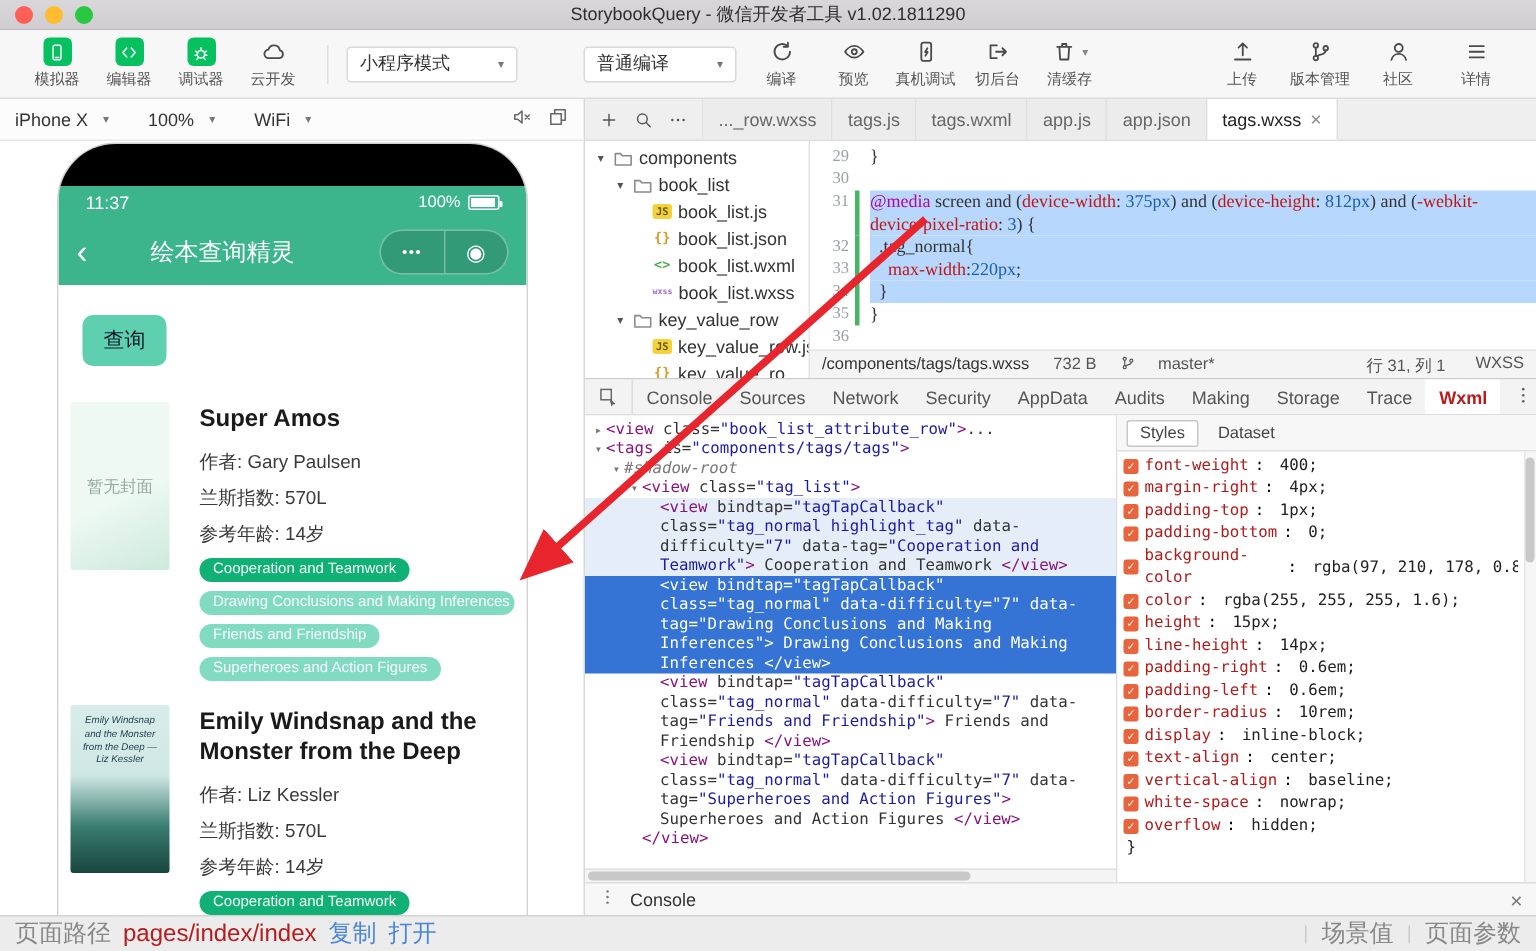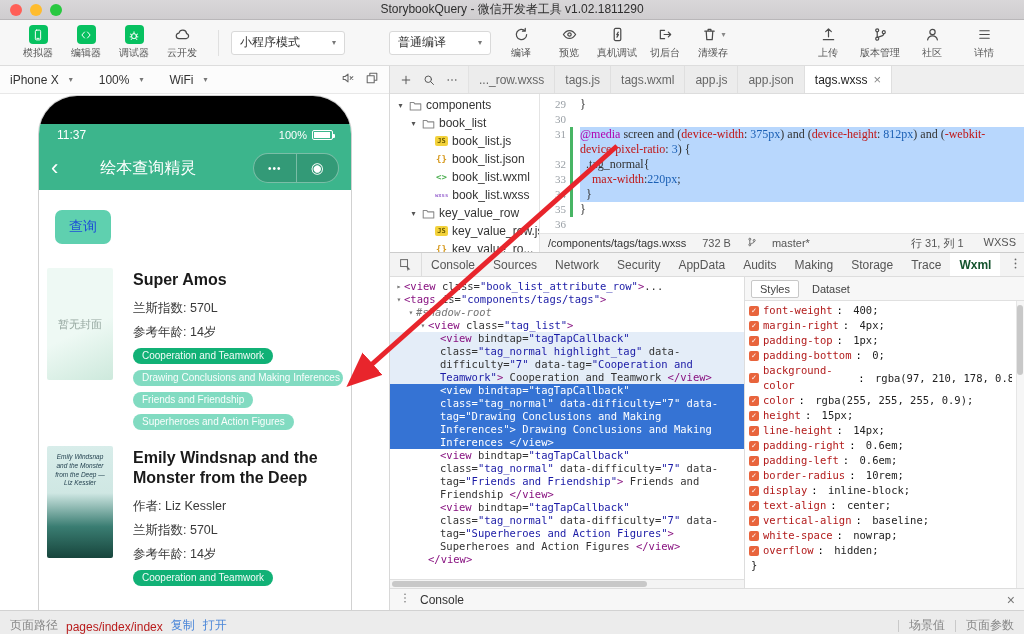--- a/index.html
+++ b/index.html
@@ -47,21 +47,21 @@
 .p-back{color:#fff;font-size:22px;line-height:1;cursor:pointer}
 .p-title{color:#fff;font-size:16px;margin-left:42px}
 .capsule{margin-left:auto;width:86px;height:30px;border-radius:15px;background:rgba(0,0,0,.15);border:1px solid rgba(255,255,255,.35);display:flex;color:#fff;overflow:hidden}
 .cap-half{flex:1;display:flex;align-items:center;justify-content:center;font-size:10px;letter-spacing:1px;cursor:pointer}
 .cap-half.first{border-right:1px solid rgba(255,255,255,.35)}
 .cap-half.home{font-size:15px;letter-spacing:0}
 .p-content{flex:1;background:#fff;overflow:hidden;padding:20px 8px 0 8px}
 .search-row{display:flex;gap:14px;padding:0 8px;margin-bottom:24px}
 .search-input{flex:1;height:34px;border:1px solid #ccc;border-radius:7px;padding:0 12px;font-size:13px;color:#333;outline:none;font-family:inherit}
 .search-input::placeholder{color:#b5b5b5}
-.search-btn{width:56px;height:34px;background:#5fd0af;color:#1d4ed8;border:none;border-radius:7px;font-size:14px;cursor:pointer;font-family:inherit}
+.search-btn{width:56px;height:34px;background:#5fd0af;color:#0f172a;border:none;border-radius:7px;font-size:14px;cursor:pointer;font-family:inherit}
 .book{margin-bottom:16px}
 .book-row{display:flex;gap:20px}
 .cover{width:66px;height:112px;flex:none;border-radius:2px;overflow:hidden}
 .cover.ph{background:linear-gradient(155deg,#eef9f4 55%,#cde9dc);display:flex;align-items:center;justify-content:center;font-size:11px;color:#96a8a0}
 .cover.img{background:linear-gradient(180deg,#d8edea 0%,#cfe7e3 42%,#3a7d72 72%,#17453c 100%);padding:7px 4px 0 4px;text-align:center}
 .cov-t{font-size:6.5px;color:#1d3b4a;font-style:italic;line-height:1.35;display:block}
 .binfo{flex:1;min-width:0;padding-top:2px}
 .btitle{font-size:16px;font-weight:700;color:#1a1a1a;margin-bottom:10px;line-height:1.25}
 .bfield{font-size:12.5px;color:#3a3a3a;margin-bottom:7px}
 .btags{margin-top:7px;display:flex;flex-wrap:wrap;gap:6px}
@@ -105,21 +105,21 @@
 .es-branch svg{width:10px;height:10px}
 .es-right{margin-left:auto;display:flex;gap:20px}
 
 
 .devtools{position:absolute;left:0;right:0;top:186px;bottom:22px;border-top:1px solid #ccc;display:flex;flex-direction:column;background:#fff}
 .dt-tabbar{height:24px;background:#f3f3f3;border-bottom:1px solid #ddd;display:flex;align-items:center;font-size:12px;color:#555;flex:none}
 .dt-inspect{padding:0 9px;border-right:1px solid #ddd;height:100%;display:flex;align-items:center;color:#666;cursor:pointer}
 .dt-inspect svg{width:13px;height:13px}
 .dt-tabs{display:flex;align-items:stretch;height:100%}
 .dt-tab{padding:0 9px;display:flex;align-items:center;cursor:pointer;white-space:nowrap}
-.dt-tab.active{background:#fff;color:#14532d;font-weight:700}
+.dt-tab.active{background:#fff;color:#b91c1c;font-weight:700}
 .dt-right{margin-left:auto;display:flex;align-items:center;gap:10px;padding:0 9px;color:#666}
 .dt-right svg{width:13px;height:13px}
 .dt-body{flex:1;display:flex;min-height:0}
 .wxml-pane{width:355px;flex:none;border-right:1px solid #ddd;font-family:"DejaVu Sans Mono",monospace;font-size:10.5px;padding:3px 0 12px 0;overflow:hidden;position:relative;color:#333;background:#fff}
 .wx-line{display:flex;line-height:13px;cursor:pointer}
 .wx-arrow{width:10px;flex:none;font-size:8px;color:#777;text-align:center}
 .wx-text{flex:1;white-space:pre-wrap;word-break:break-word;padding-right:4px}
 .tg{color:#881280}.av{color:#1a1aa6}
 .wx-line.shadow .wx-text{color:#777;font-style:italic}
 .wx-line.hover{background:#e4edf8}
@@ -137,21 +137,21 @@
 .pn{color:#b21b1b}.pv{color:#222;white-space:nowrap;overflow:hidden}
 .brace{line-height:15px;padding-left:2px;color:#222}
 .vscroll{position:absolute;right:0;top:24px;bottom:0;width:8px;background:#f6f6f6;border-left:1px solid #e6e6e6}
 .vthumb{position:absolute;top:4px;right:1px;width:6px;height:70px;background:#c8c8c8;border-radius:3px}
 
 .console-bar{position:absolute;left:0;right:0;bottom:0;height:22px;background:#f7f7f7;border-top:1px solid #ddd;display:flex;align-items:center;gap:9px;padding:0 9px;font-size:12px;color:#333}
 .console-bar svg{width:12px;height:12px;color:#777}
 .console-close{margin-left:auto;color:#777;font-size:14px;cursor:pointer}
 
 
-.app-statusbar{position:absolute;left:0;right:0;bottom:0;height:24px;background:#ececec;border-top:1px solid #d2d2d2;display:flex;align-items:flex-end;padding:0 10px;font-size:12px;color:#888;gap:8px}
+.app-statusbar{position:absolute;left:0;right:0;bottom:0;height:24px;background:#ececec;border-top:1px solid #d2d2d2;display:flex;align-items:center;padding:0 10px;font-size:16px;color:#888;gap:8px}
 .sb-value{color:#b91c1c}
 .sb-link{color:#4a86d8;cursor:pointer}
 .sb-right{margin-left:auto;display:flex;align-items:center;gap:10px}
 .sb-div{width:1px;height:12px;background:#c9c9c9}
 
 .arrow-overlay{position:absolute;inset:0;width:100%;height:100%;pointer-events:none;z-index:60}
 </style>
 </head>
 <body>
 
@@ -358,20 +358,21 @@
           <button class="search-btn">查询</button>
         </div>
         <div>
             <div class="book">
               <div class="book-row">
        <div class="cover ph">
                   <span>暂无封面</span>
                 </div>
        <div class="binfo">
          <div class="btitle">Super Amos</div>
+         <div class="bfield"><span class="bl">作者:</span> <span class="bv">Gary Paulsen</span></div>
                   <div class="bfield"><span class="bl">兰斯指数:</span> <span class="bv">570L</span></div>
                   <div class="bfield"><span class="bl">参考年龄:</span> <span class="bv">14岁</span></div>
          <div class="btags">
                     <span class="tag hl">Cooperation and Teamwork</span>
                     <span class="tag">Drawing Conclusions and Making Inferences</span>
                     <span class="tag">Friends and Friendship</span>
                     <span class="tag">Superheroes and Action Figures</span>
                   </div>
        </div>
               </div>
@@ -671,21 +672,21 @@
               <div class="prop">
        <span class="cb">✓</span>
        <span class="pn">background-color</span>
                 <span>:&nbsp;</span>
                 <span class="pv">rgba(97, 210, 178, 0.8);</span>
               </div>
               <div class="prop">
        <span class="cb">✓</span>
        <span class="pn">color</span>
                 <span>:&nbsp;</span>
-                <span class="pv">rgba(255, 255, 255, 0.9);</span>
+                <span class="pv">rgba(255, 255, 255, 1.6);</span>
               </div>
               <div class="prop">
        <span class="cb">✓</span>
        <span class="pn">height</span>
                 <span>:&nbsp;</span>
                 <span class="pv">15px;</span>
               </div>
               <div class="prop">
        <span class="cb">✓</span>
        <span class="pn">line-height</span>

